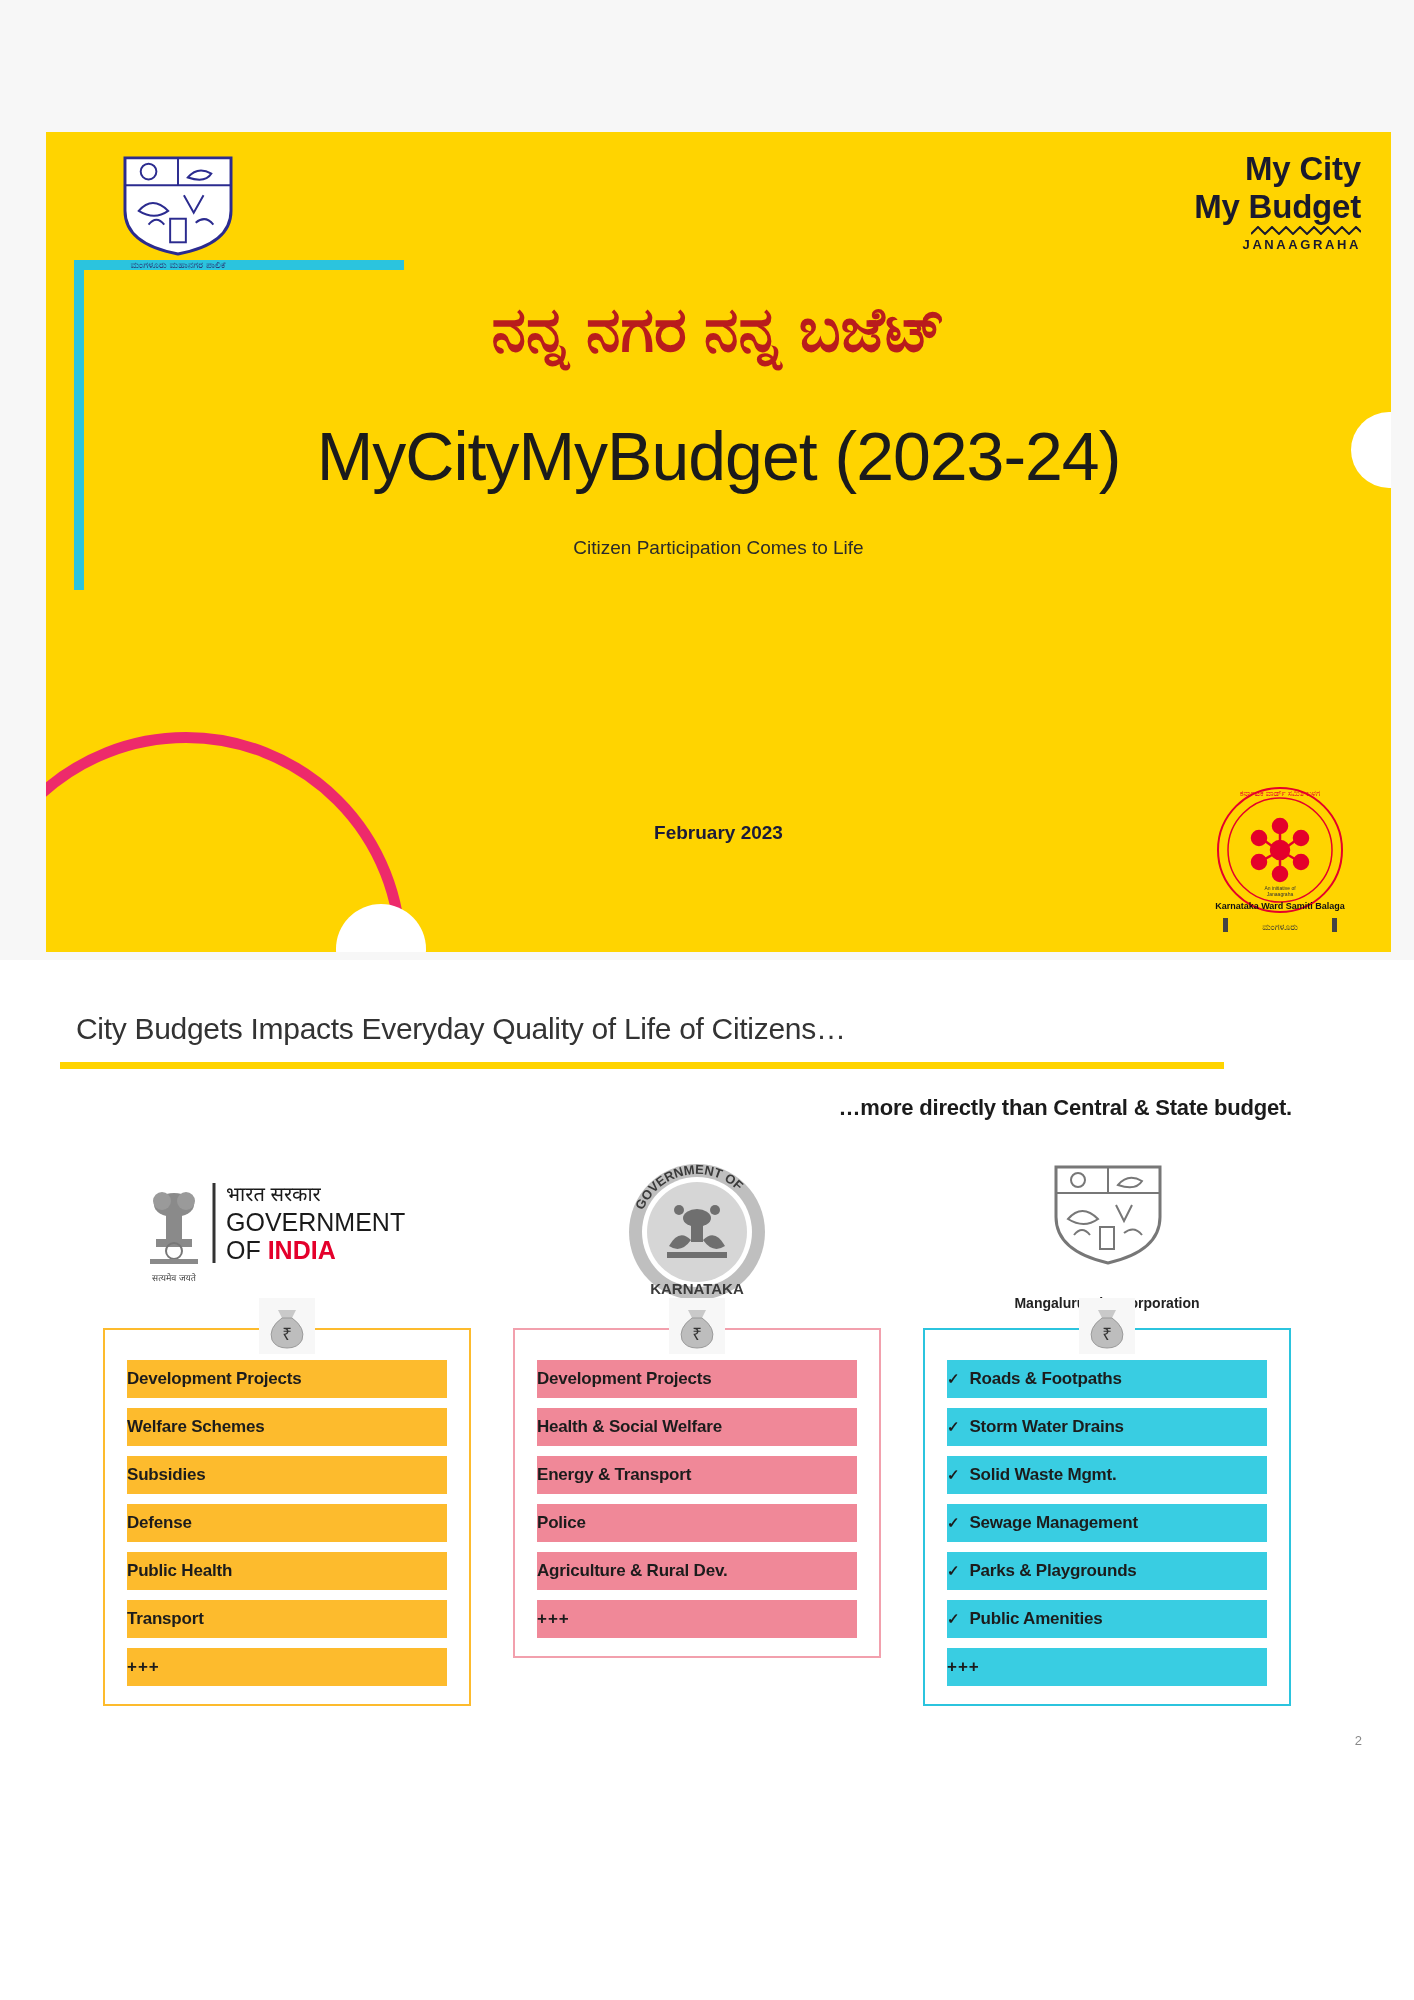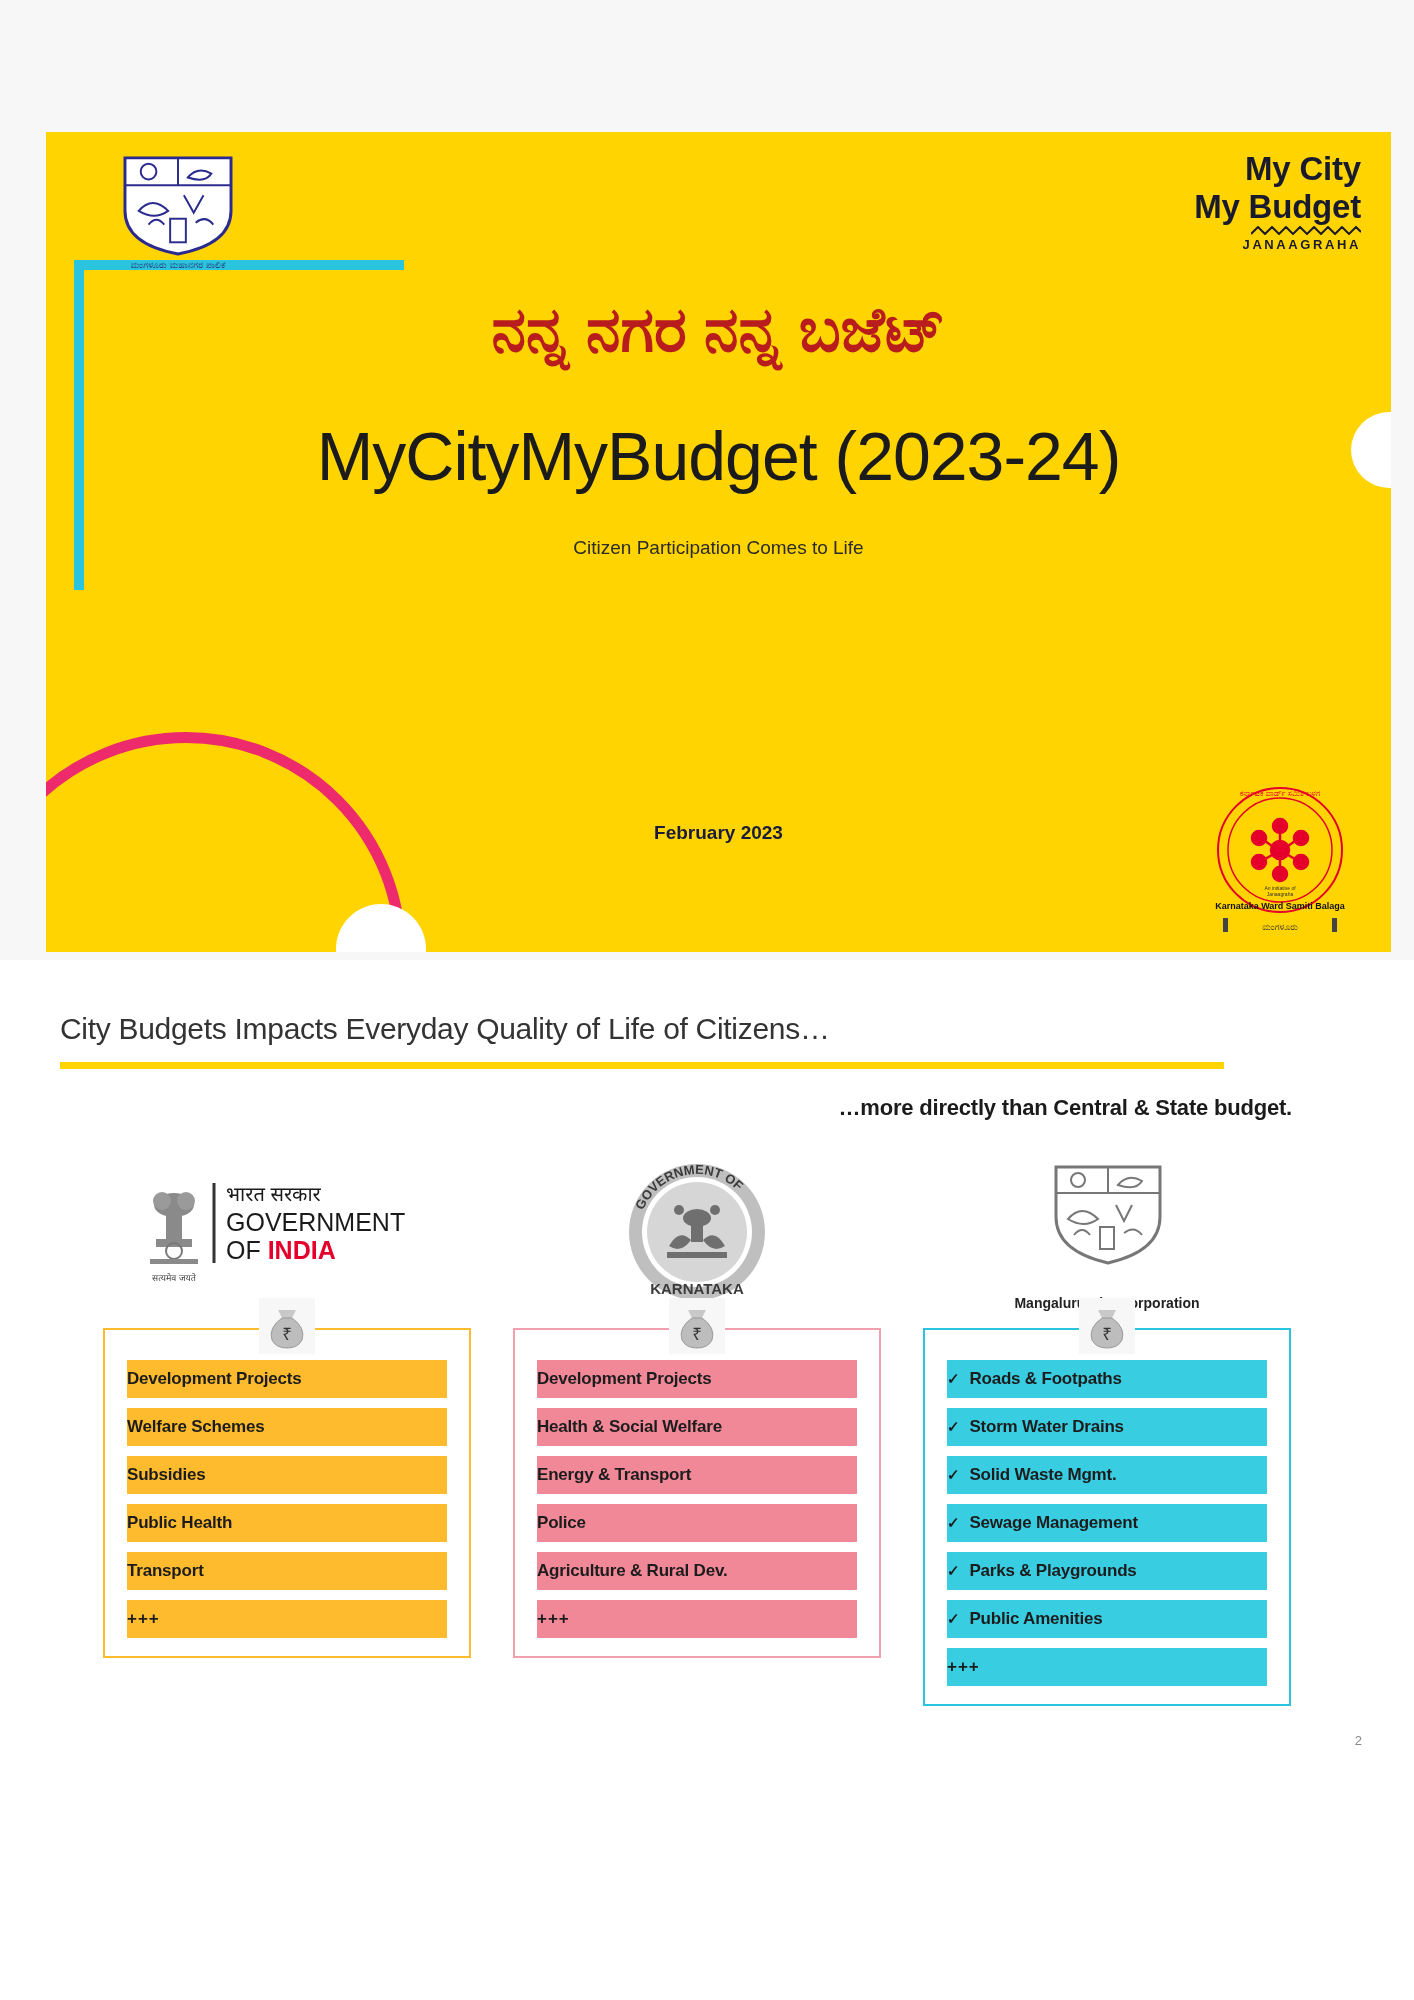--- a/index.html
+++ b/index.html
@@ -160,20 +160,21 @@
   .slide2 {
     position: relative;
     width: 1414px;
     padding: 0 60px;
   }
   .s2-title {
     font-size: 30px;
     color: #333;
     padding-top: 52px;
     letter-spacing: -0.3px;
+    margin-left: 16px;
   }
   .s2-rule {
     height: 7px;
     background: #FFD400;
     margin-top: 16px;
     width: 1164px;
   }
   .s2-subtitle {
     text-align: right;
     width: 1232px;
@@ -363,20 +364,21 @@
         <div class="moneybag">
           <svg width="46" height="48" viewBox="0 0 46 48" aria-hidden="true">
             <path d="M14 8 L32 8 L28 16 L18 16 Z" fill="#c9c9c9"></path>
             <path d="M18 16 Q4 26 8 38 Q12 46 23 46 Q34 46 38 38 Q42 26 28 16 Z" fill="#bdbdbd" stroke="#9a9a9a"></path>
             <text x="23" y="38" font-size="17" text-anchor="middle" fill="#333" font-family="Liberation Sans, sans-serif">₹</text>
           </svg>
         </div>
         <div class="row amber">Development Projects</div>
         <div class="row amber">Welfare Schemes</div>
         <div class="row amber">Subsidies</div>
+        <div class="row amber">Defense</div>
         <div class="row amber">Public Health</div>
         <div class="row amber">Transport</div>
         <div class="row amber plus">+++</div>
       </div>
     </div>
 
     <div class="col">
       <div class="col-logo">
         <svg width="180" height="150" viewBox="0 0 180 150" aria-hidden="true">
           <circle cx="90" cy="72" r="68" fill="#bfbfbf"></circle>

